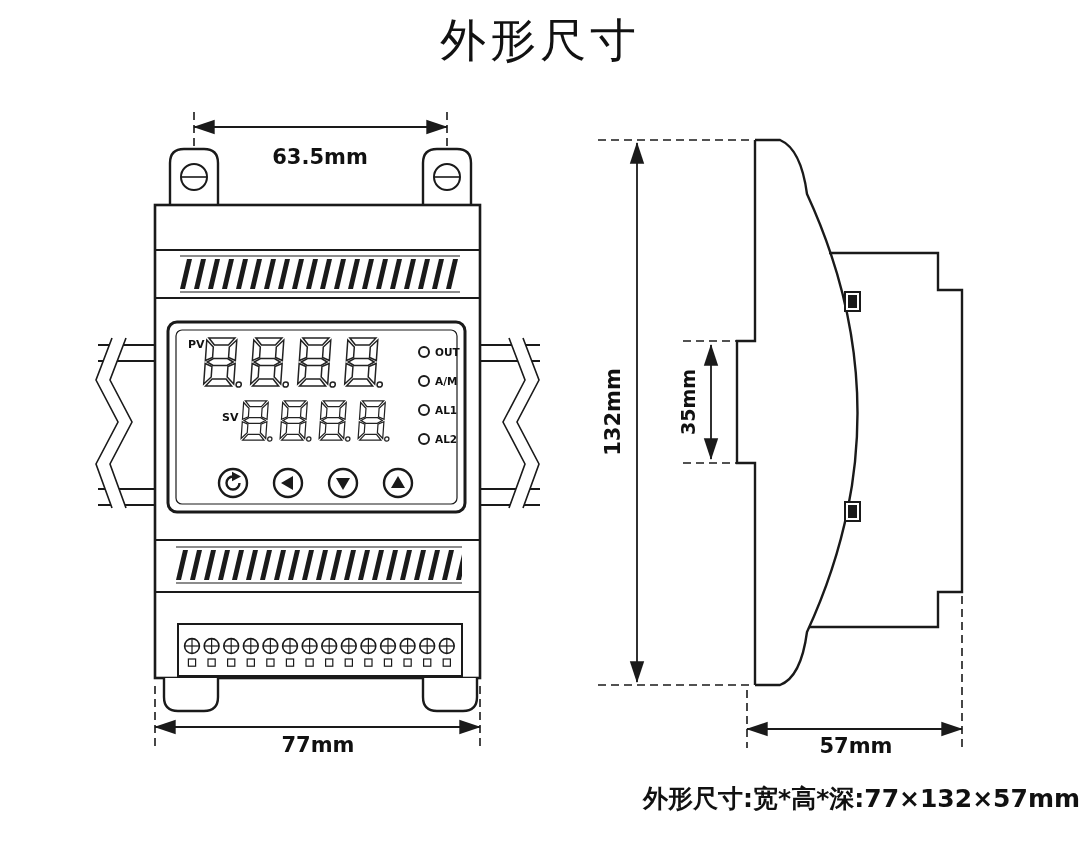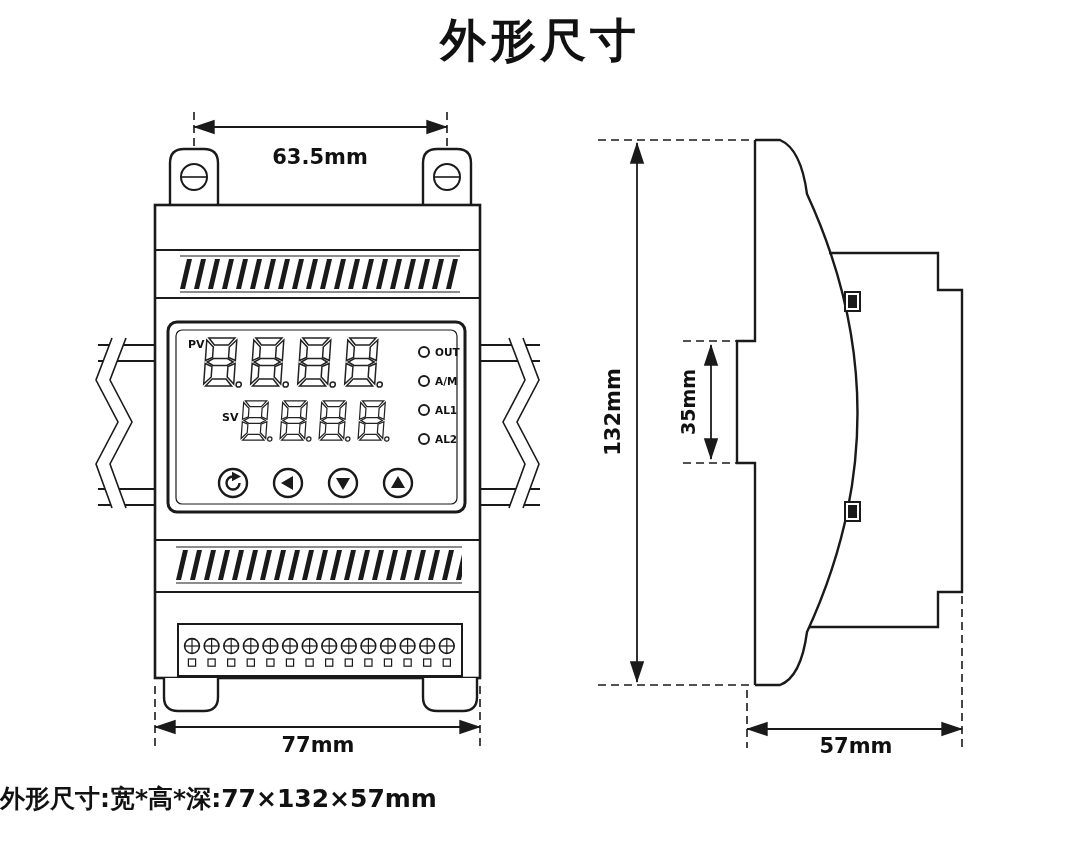--- a/index.html
+++ b/index.html
@@ -1,20 +1,20 @@
 <!DOCTYPE html>
 <html><head>
 <meta charset="utf-8">
 <style>
   html,body{margin:0;padding:0;background:#fff;}
   .page{position:relative;width:1080px;height:846px;background:#fff;overflow:hidden;
         font-family:"DejaVu Sans","Liberation Sans",sans-serif;}
   .title{position:absolute;top:10px;left:0;right:0;margin:0;text-align:center;
-         font-size:46px;font-weight:700;letter-spacing:4px;color:#111;}
-  .footer{position:absolute;top:782px;left:0;right:0;text-align:left;
+         font-size:46px;font-weight:400;letter-spacing:4px;color:#111;}
+  .footer{position:absolute;top:782px;left:0;right:0;text-align:right;
           font-size:25px;font-weight:700;color:#111;}
   svg{position:absolute;left:0;top:0;}
   .s24{stroke:#1a1a1a;stroke-width:2.4;fill:none}
   .s2{stroke:#1a1a1a;stroke-width:2;fill:none}
   .s16{stroke:#1a1a1a;stroke-width:1.6;fill:none}
   .s12{stroke:#1a1a1a;stroke-width:1.2;fill:none}
   .dash{stroke:#1a1a1a;stroke-width:1.6;fill:none;stroke-dasharray:8 5}
   .dim{stroke:#1a1a1a;stroke-width:1.8;fill:none}
   .wfill{fill:#fff}
   .blk{fill:#1a1a1a}

